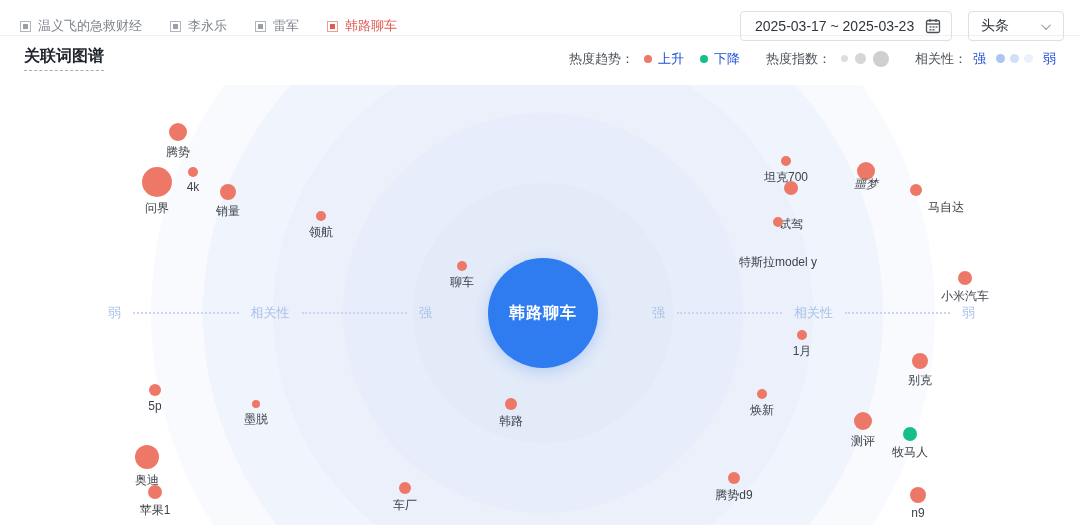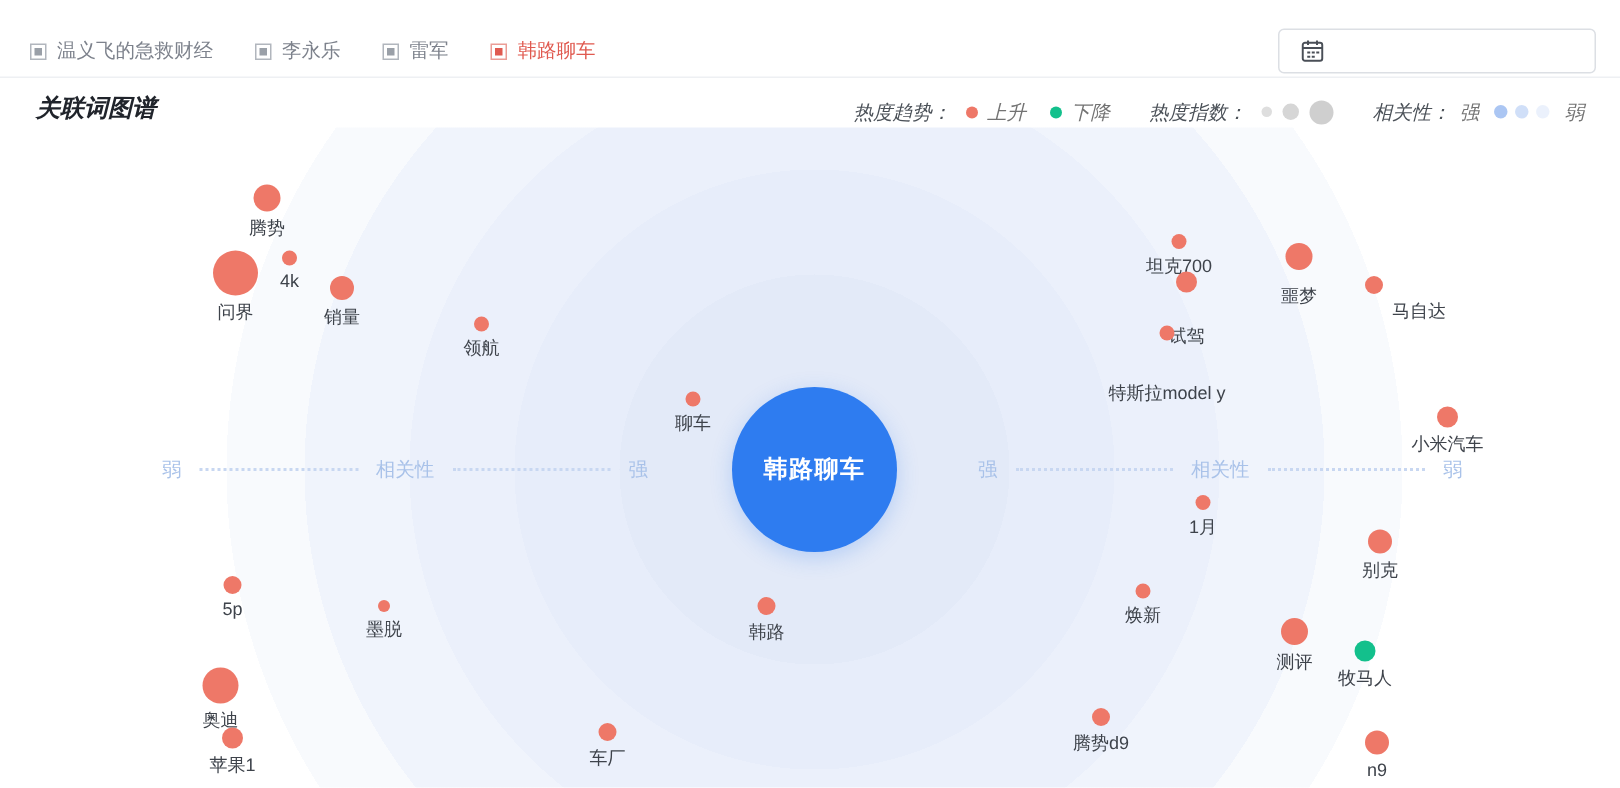--- a/index.html
+++ b/index.html
@@ -1,20 +1,20 @@
 <!DOCTYPE html>
 <html><head>
 <meta charset="utf-8">
 <style>
   * { margin:0; padding:0; box-sizing:border-box; }
   html,body { width:1080px; height:525px; background:#fff; overflow:hidden;
               font-family:"Liberation Sans","DejaVu Sans",sans-serif; }
 
   
-  .topbar { height:52px; display:flex; align-items:center; padding:17px 16px 0 20px;
+  .topbar { height:36px; display:flex; align-items:center; padding:17px 16px 0 20px;
             border-bottom:1px solid #eef0f3; }
   .tabs { display:flex; align-items:center; gap:28px; }
   .tab { display:inline-flex; align-items:center; gap:7px; font-size:13px;
          color:#7d828c; cursor:pointer; white-space:nowrap; }
   .tab .tab-ico { width:11px; height:11px; border:1px solid #b1b6bd;
                   display:inline-flex; align-items:center; justify-content:center; }
   .tab .tab-ico i { width:5px; height:5px; background:#9aa0a8; display:block; }
   .tab.active { color:#e05a50; }
   .tab.active .tab-ico { border-color:#eb9d96; }
   .tab.active .tab-ico i { background:#e05a50; }
@@ -23,26 +23,26 @@
   .date-box { width:212px; height:30px; border:1px solid #dcdfe4; border-radius:4px;
               display:flex; align-items:center; justify-content:space-between;
               padding:0 10px 0 14px; font-size:14px; color:#2f343d; cursor:pointer; }
   .select-box { width:96px; height:30px; border:1px solid #dcdfe4; border-radius:4px;
                 display:flex; align-items:center; justify-content:space-between;
                 padding:0 12px; font-size:14px; color:#2f343d; cursor:pointer; }
   .chev { width:7px; height:7px; border-left:1.5px solid #8a8f98;
           border-bottom:1.5px solid #8a8f98; transform:rotate(-45deg) translateY(-2px); }
 
   
-  .header { height:45px; display:flex; align-items:center; padding:0 24px;font-style:italic; }
+  .header { height:45px; display:flex; align-items:center; padding:0 24px; }
   .title { font-size:16px; font-weight:700; color:#20242b;
            border-bottom:1px dashed #a6abb3; padding-bottom:3px; }
   .legend { margin-left:auto; display:flex; align-items:center; font-size:13px; color:#4b5158; }
   .lg-label { margin-left:26px; }
-  .lg-val { margin-left:6px; color:#737373; }
+  .lg-val { margin-left:6px; color:#1d4ed8; }
   .dot { width:8px; height:8px; border-radius:50%; display:inline-block; margin-left:16px; }
   .dot.first { margin-left:10px; }
   .sz { border-radius:50%; display:inline-block; background:#d6d6d6; }
   .sz.s1 { width:7px; height:7px; margin-left:10px; background:#dedede; }
   .sz.s2 { width:11px; height:11px; margin-left:7px; background:#d6d6d6; }
   .sz.s3 { width:16px; height:16px; margin-left:7px; background:#cfcfcf; }
   .fade-dot { width:9px; height:9px; border-radius:50%; background:#8fb3ef; display:inline-block; }
   .fade-dot.f1 { margin-left:10px; opacity:.75; }
   .fade-dot.f2 { margin-left:5px; opacity:.42; }
   .fade-dot.f3 { margin-left:5px; opacity:.18; }
@@ -97,31 +97,36 @@
       </span>
       <span class="tab active">
         <span class="tab-ico">
           <i></i>
         </span>
         <span>韩路聊车</span>
       </span>
     </div>
   <div class="top-controls">
     <div class="date-box">
+      <span>2025-03-17 ~ 2025-03-23</span>
       <svg width="16" height="16" viewBox="0 0 16 16" fill="none" stroke="#4a4f57" stroke-width="1.3">
         <rect x="1.5" y="2.5" width="13" height="12" rx="1.5"></rect>
         <line x1="1.5" y1="6" x2="14.5" y2="6"></line>
         <line x1="5" y1="1" x2="5" y2="4"></line>
         <line x1="11" y1="1" x2="11" y2="4"></line>
         <line x1="4.5" y1="9" x2="6.5" y2="9"></line>
         <line x1="7.5" y1="9" x2="9.5" y2="9"></line>
         <line x1="10.5" y1="9" x2="12.5" y2="9"></line>
         <line x1="4.5" y1="11.8" x2="6.5" y2="11.8"></line>
         <line x1="7.5" y1="11.8" x2="9.5" y2="11.8"></line>
       </svg>
+    </div>
+    <div class="select-box">
+      <span>头条</span>
+      <span class="chev"></span>
     </div>
   </div>
 </div>
 
 <div class="header">
   <span class="title">关联词图谱</span>
   <div class="legend">
     <span class="lg-label" style="margin-left:0;">热度趋势：</span>
     <span class="dot first" style="background:#ee7868;"></span>
     <span class="lg-val">上升</span>
@@ -169,21 +174,21 @@
     <div class="node-label" style="left: 228px; top: 118px;">销量</div>
     <div class="node-dot" style="left: 321px; top: 131px; width: 10px; height: 10px; background: rgb(238, 120, 104);"></div>
     <div class="node-label" style="left: 321px; top: 139px;">领航</div>
     <div class="node-dot" style="left: 462px; top: 181px; width: 10px; height: 10px; background: rgb(238, 120, 104);"></div>
     <div class="node-label" style="left: 462px; top: 189px; text-align: center;">聊车</div>
     <div class="node-dot" style="left: 786px; top: 76px; width: 10px; height: 10px; background: rgb(238, 120, 104);"></div>
     <div class="node-label" style="left: 786px; top: 84px;">坦克700</div>
     <div class="node-dot" style="left: 791px; top: 103px; width: 14px; height: 14px; background: rgb(238, 120, 104);"></div>
     <div class="node-label" style="left: 791px; top: 131px;">试驾</div>
     <div class="node-dot" style="left: 866px; top: 86px; width: 18px; height: 18px; background: rgb(238, 120, 104);"></div>
-    <div class="node-label" style="left: 866px; top: 104px;">噩梦</div>
+    <div class="node-label" style="left: 866px; top: 91px; font-style: italic;">噩梦</div>
     <div class="node-dot" style="left: 916px; top: 105px; width: 12px; height: 12px; background: rgb(238, 120, 104);"></div>
     <div class="node-label" style="left: 946px; top: 114px;">马自达</div>
     <div class="node-dot" style="left: 778px; top: 137px; width: 10px; height: 10px; background: rgb(238, 120, 104);"></div>
     <div class="node-label" style="left: 778px; top: 145px; margin-top: 24px;">特斯拉model y</div>
     <div class="node-dot" style="left: 965px; top: 193px; width: 14px; height: 14px; background: rgb(238, 120, 104);"></div>
     <div class="node-label" style="left: 965px; top: 203px;">小米汽车</div>
     <div class="node-dot" style="left: 802px; top: 250px; width: 10px; height: 10px; background: rgb(238, 120, 104);"></div>
     <div class="node-label" style="left: 802px; top: 258px;">1月</div>
     <div class="node-dot" style="left: 920px; top: 276px; width: 16px; height: 16px; background: rgb(238, 120, 104);"></div>
     <div class="node-label" style="left: 920px; top: 287px;">别克</div>

